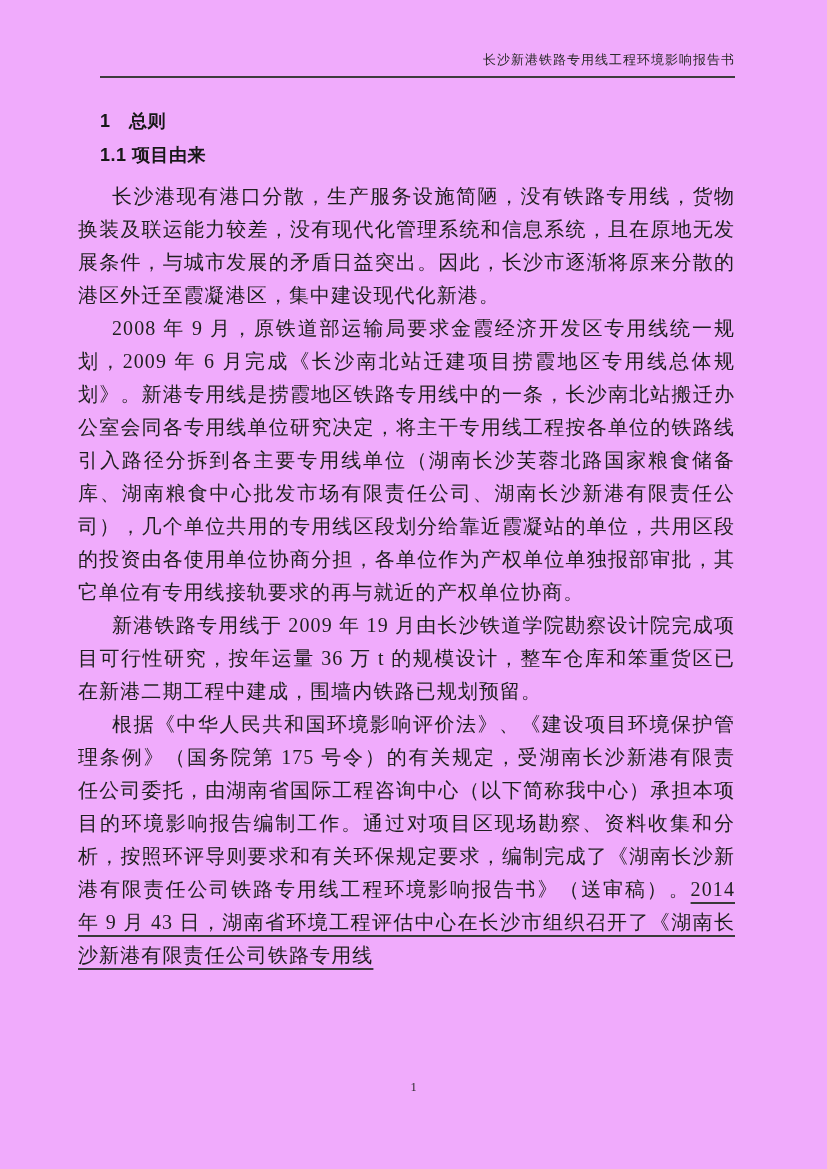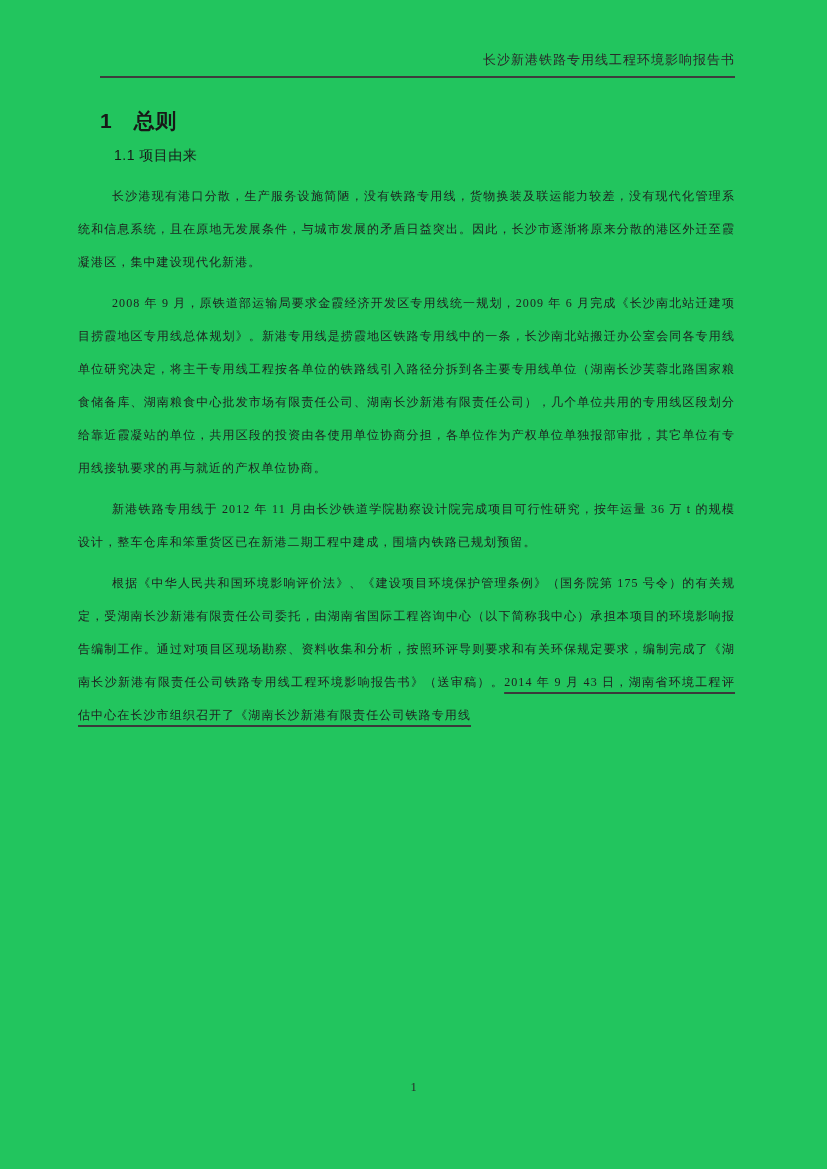--- a/index.html
+++ b/index.html
@@ -9,21 +9,21 @@
     width: 827px;
     height: 1169px;
     background: #ffffff;
     overflow: hidden;
     font-family: "Liberation Serif", "DejaVu Serif", serif;
     color: #1f1f1f;
   }
   .page {
     position: absolute;
     inset: 0;
-    background: #22c55e;
+    background: #f0abfc;
   }
   
   .header-title {
     position: absolute;
     top: 51px;
     right: 92px;
     font-size: 13px;
     letter-spacing: 1px;
     color: #2a2a2a;
     font-family: "Liberation Serif", "DejaVu Serif", serif;
@@ -42,45 +42,44 @@
     position: absolute;
     top: 104px;
     left: 78px;
     right: 92px; 
   }
   h1.chapter {
     margin-left: 22px;   
     margin-top: 4px;
     font-family: "Liberation Sans", "DejaVu Sans", sans-serif;
     font-weight: 700;
-    font-size: 21px;
+    font-size: 18px;
     line-height: 26px;
     color: #181818;
     letter-spacing: 0.5px;
   }
   h2.section {
-    margin-left: 36px;
+    margin-left: 22px;
     margin-top: 9px;
     margin-bottom: 13px;
     font-family: "Liberation Sans", "DejaVu Sans", sans-serif;
-    font-weight: 400;
-    font-size: 14px;
+    font-weight: 700;
+    font-size: 18px;
     line-height: 24px;
     color: #181818;
     letter-spacing: 0.5px;
   }
   .body-text p {
-    font-size: 12px;
+    font-size: 20px;
     line-height: 33px;
     letter-spacing: 1.1px;
     text-align: justify;
     text-justify: inter-ideograph;
     text-indent: 34px;
     color: #1f1f1f;
-    margin-top: 8px;
   }
   .u {
     text-decoration: underline;
     text-decoration-thickness: 1.5px;
     text-underline-offset: 6px;
     text-decoration-color: #3a3a3a;
   }
   
   .page-number {
     position: absolute;
@@ -104,21 +103,21 @@
 
   <div class="content">
 
     <h1 class="chapter">1　总则</h1>
 
     <h2 class="section">1.1 项目由来</h2>
 
     <div class="body-text">
       <p>长沙港现有港口分散，生产服务设施简陋，没有铁路专用线，货物换装及联运能力较差，没有现代化管理系统和信息系统，且在原地无发展条件，与城市发展的矛盾日益突出。因此，长沙市逐渐将原来分散的港区外迁至霞凝港区，集中建设现代化新港。</p>
       <p>2008 年 9 月，原铁道部运输局要求金霞经济开发区专用线统一规划，2009 年 6 月完成《长沙南北站迁建项目捞霞地区专用线总体规划》。新港专用线是捞霞地区铁路专用线中的一条，长沙南北站搬迁办公室会同各专用线单位研究决定，将主干专用线工程按各单位的铁路线引入路径分拆到各主要专用线单位（湖南长沙芙蓉北路国家粮食储备库、湖南粮食中心批发市场有限责任公司、湖南长沙新港有限责任公司），几个单位共用的专用线区段划分给靠近霞凝站的单位，共用区段的投资由各使用单位协商分担，各单位作为产权单位单独报部审批，其它单位有专用线接轨要求的再与就近的产权单位协商。</p>
-      <p>新港铁路专用线于 2012 年 11 月由长沙铁道学院勘察设计院完成项目可行性研究，按年运量 36 万 t 的规模设计，整车仓库和笨重货区已在新港二期工程中建成，围墙内铁路已规划预留。</p>
+      <p>新港铁路专用线于 2009 年 19 月由长沙铁道学院勘察设计院完成项目可行性研究，按年运量 36 万 t 的规模设计，整车仓库和笨重货区已在新港二期工程中建成，围墙内铁路已规划预留。</p>
       <p><span>根据《中华人民共和国环境影响评价法》、《建设项目环境保护管理条例》（国务院第 175 号令）的有关规定，受湖南长沙新港有限责任公司委托，由湖南省国际工程咨询中心（以下简称我中心）承担本项目的环境影响报告编制工作。通过对项目区现场勘察、资料收集和分析，按照环评导则要求和有关环保规定要求，编制完成了《湖南长沙新港有限责任公司铁路专用线工程环境影响报告书》（送审稿）。</span><span class="u">2014 年 9 月 43 日，湖南省环境工程评估中心在长沙市组织召开了《湖南长沙新港有限责任公司铁路专用线</span></p>
     </div>
 
   </div>
 
   <div class="page-number">1</div>
 
 </div>
 
 </body></html>

